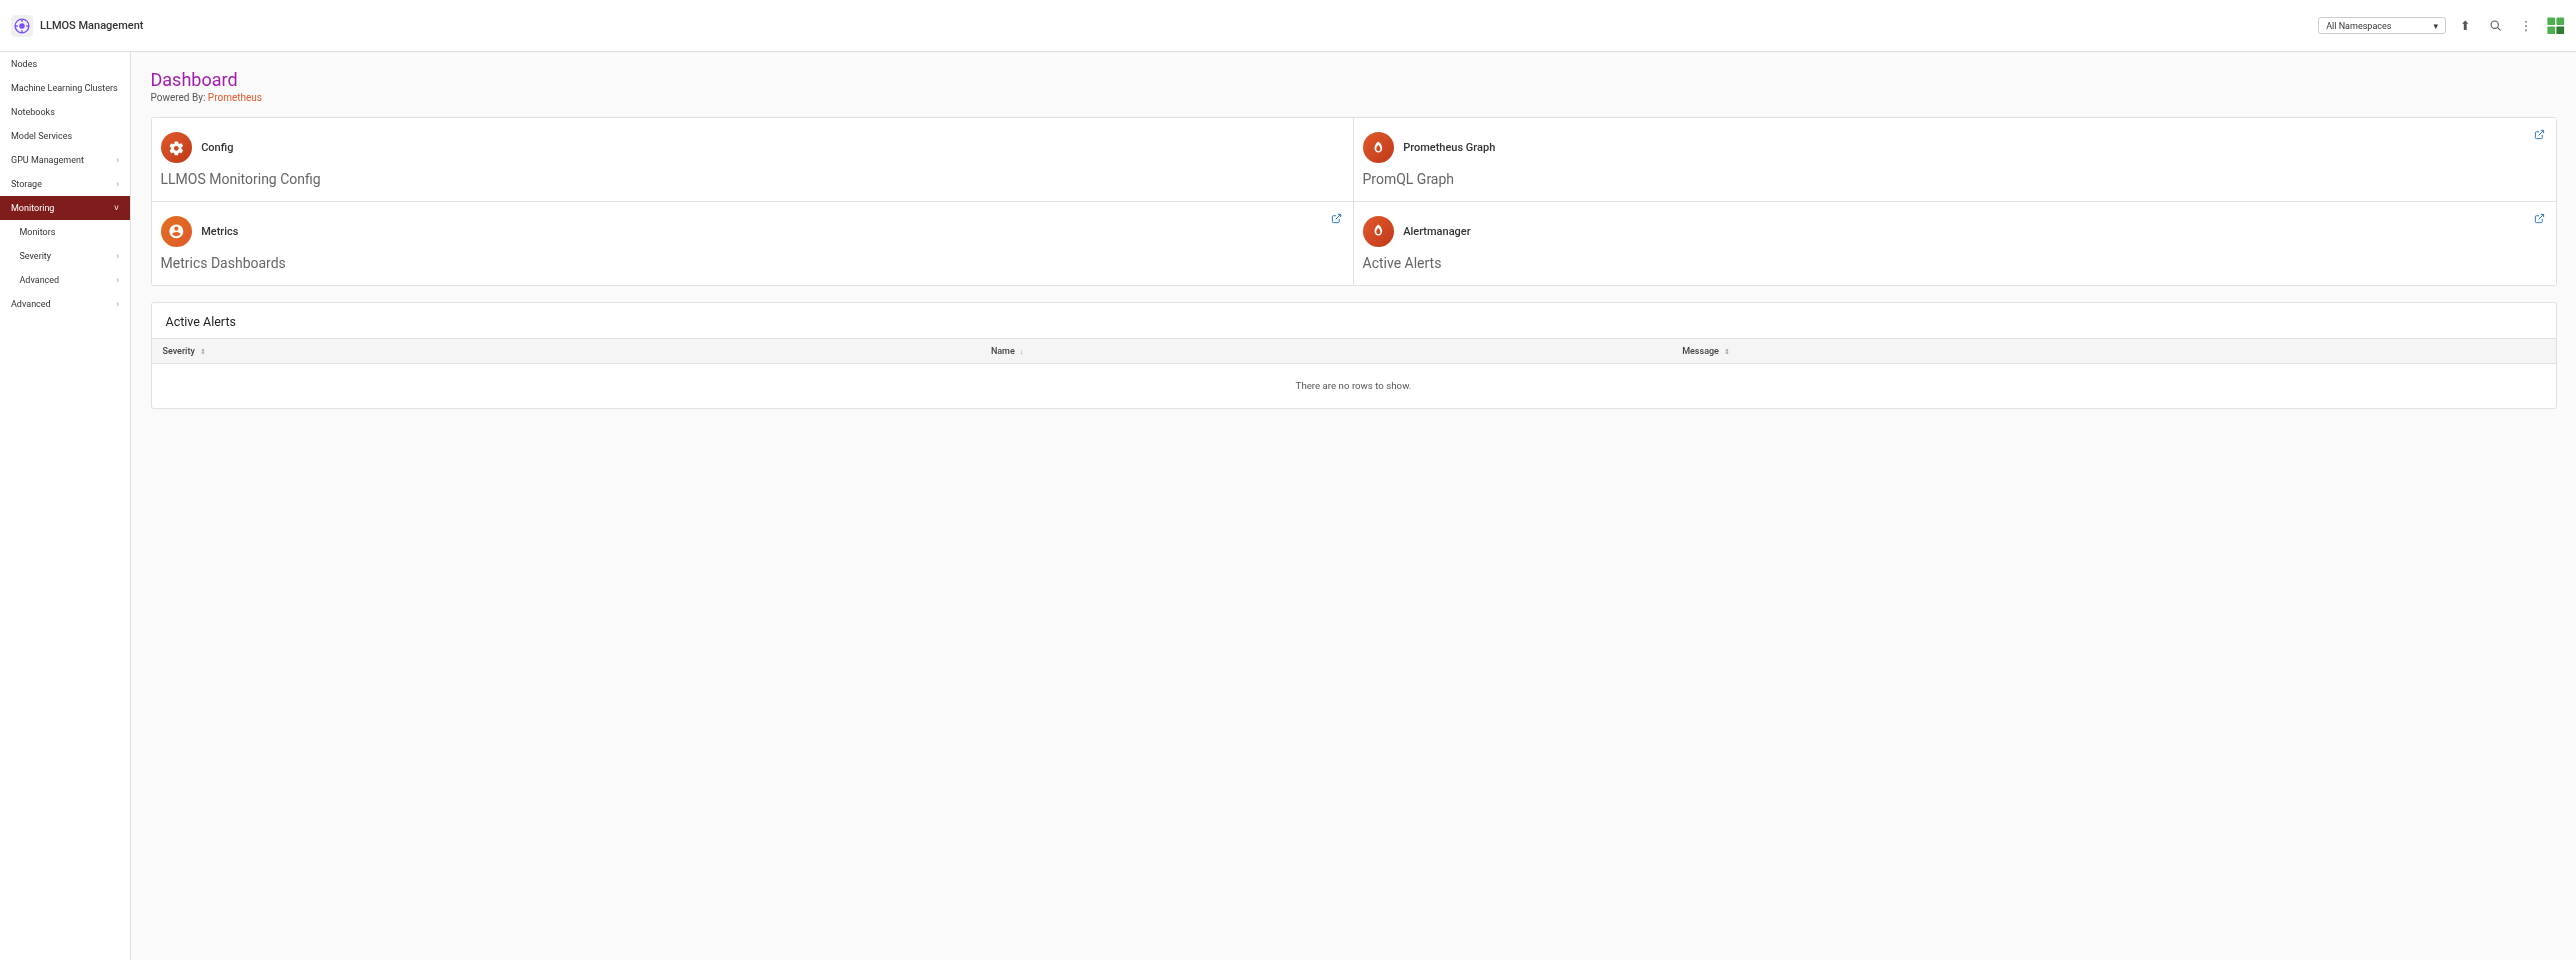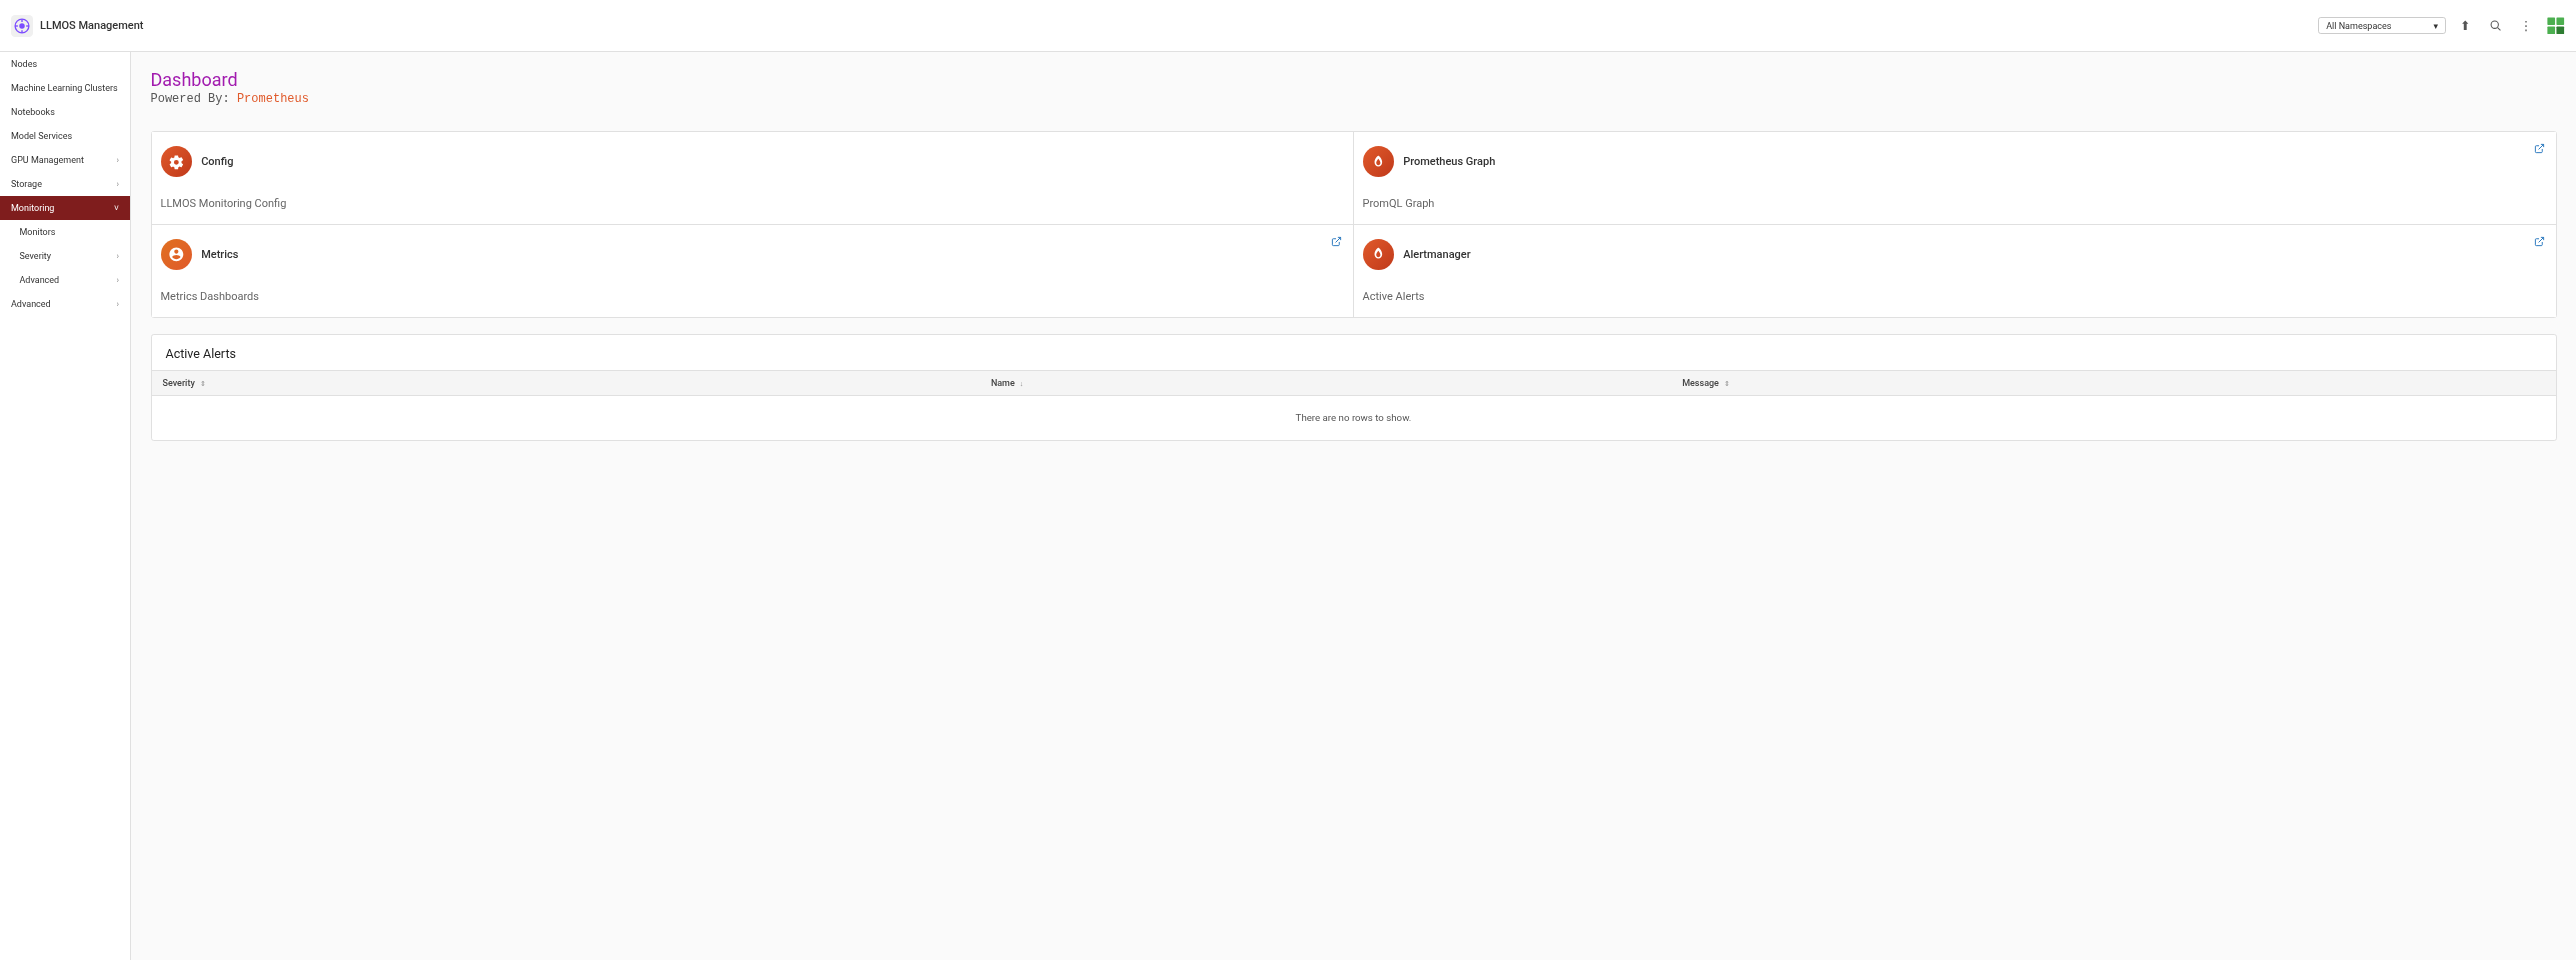--- a/index.html
+++ b/index.html
@@ -107,24 +107,23 @@
       padding: 16.7px 19.5px;
       background: #fafafa;
     }
     .page-title {
       font-size: 18px;
       font-weight: 400;
       color: #a21caf;
       margin-bottom: 2.8px;
     }
     .powered-by {
-      font-size: 12px;
+      font-size: 10px;
       color: #555;
-      margin-bottom: 25px;
-      font-family: Liberation Mono, monospace;
+      margin-bottom: 14px;
     }
     .powered-by a {
       color: #e05a2b;
       text-decoration: none;
     }
 
     
     .cards-grid {
       display: grid;
       grid-template-columns: 1fr 1fr;
@@ -132,21 +131,21 @@
       border: 0.7px solid #e0e0e0;
       border-radius: 2.8px;
       margin-bottom: 16.7px;
       background: #fff;
     }
     .card {
       padding: 14px 9px;
       border: 0.7px solid #e0e0e0;
       display: flex;
       flex-direction: column;
-      gap: 14px;
+      gap: 2px;
       position: relative;
       background: #fff;
     }
     .card:nth-child(1) { border-top: none; border-left: none; border-bottom: none; border-right: 0.7px solid #e0e0e0; }
     .card:nth-child(2) { border-top: none; border-right: none; border-bottom: none; border-left: none; }
     .card:nth-child(3) { border-bottom: none; border-left: none; border-top: 0.7px solid #e0e0e0; border-right: 0.7px solid #e0e0e0; }
     .card:nth-child(4) { border-bottom: none; border-right: none; border-top: 0.7px solid #e0e0e0; border-left: none; }
 
     .card-header {
       display: flex;
@@ -168,21 +167,21 @@
       width: 16.7px;
       height: 16.7px;
       fill: white;
     }
     .card-title {
       font-size: 11px;
       font-weight: 500;
       color: #333;
     }
     .card-subtitle {
-      font-size: 11px;
+      font-size: 14px;
       color: #666;
       padding-left: 0;
     }
     .card-external-link {
       position: absolute;
       top: 11px;
       right: 11px;
       color: #1a6fba;
       font-size: 11px;
       cursor: pointer;

